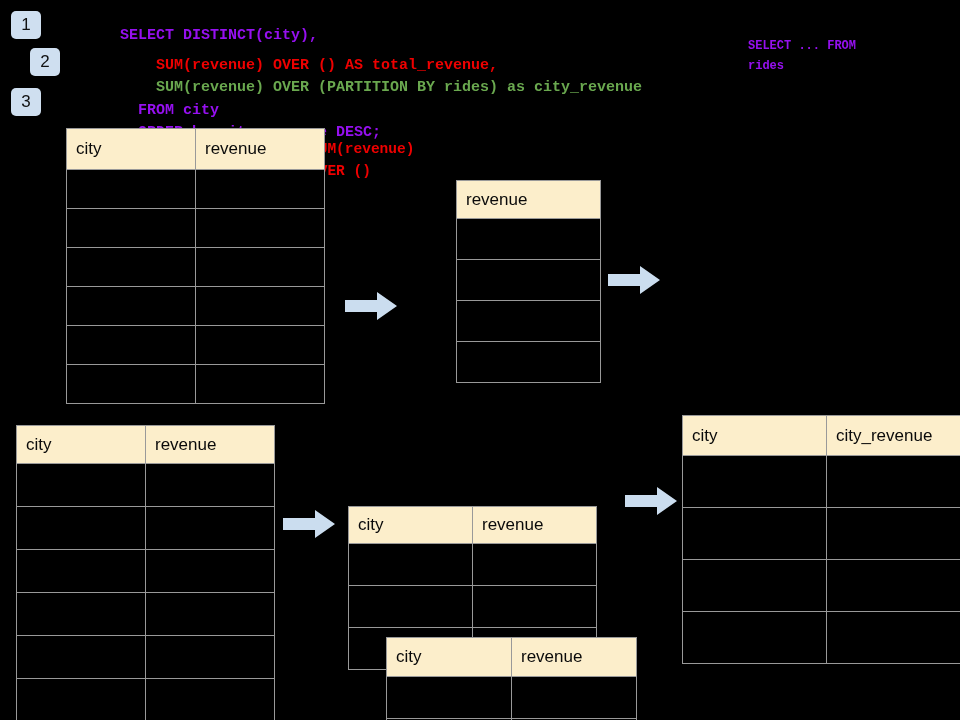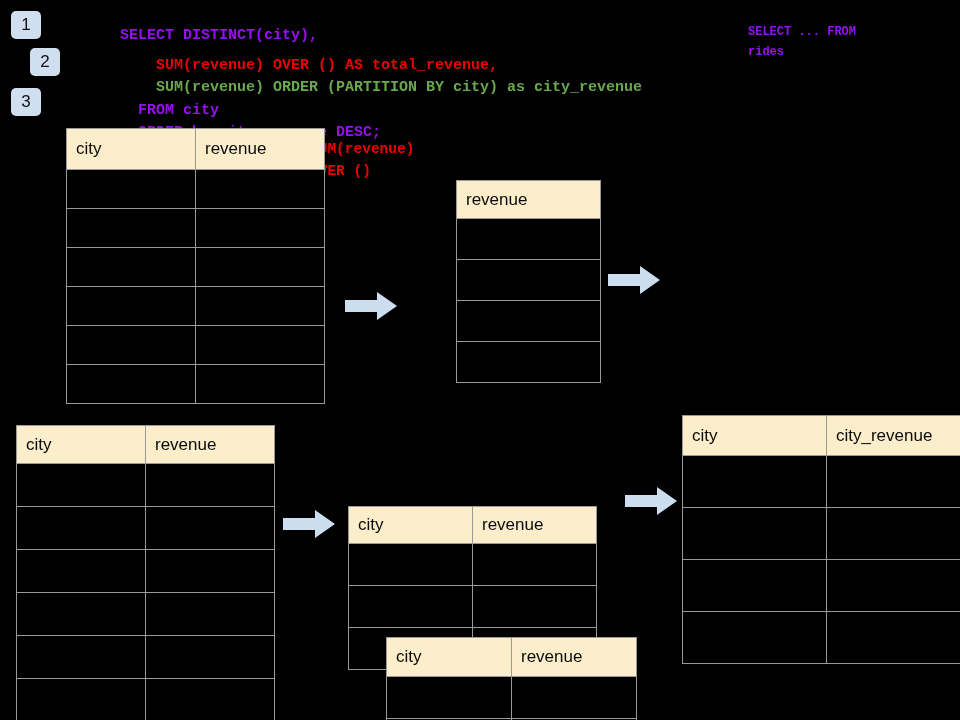--- a/index.html
+++ b/index.html
@@ -42,21 +42,21 @@
     letter-spacing: 0px;
   }
   .code-main { left: 84px; top: 11px; }
   .c-purple { color: #9610f0; }
   .c-red    { color: #ee0000; text-align: right; }
   .c-green  { color: #6aa84f; }
 
   .code-side {
     position: absolute;
     left: 748px;
-    top: 22px;
+    top: 36px;
     font-family: "Liberation Mono", monospace;
     font-size: 12px;
     font-weight: bold;
     line-height: 20px;
     white-space: pre;
     color: #9610f0;
   }
 
   
   .annot {
@@ -111,21 +111,21 @@
   <div class="badge" style="left:30px; top:48px;">2</div>
   <div class="badge" style="left:11px; top:88px;">3</div>
 
   <div class="code code-main" style="top:3px;">
     <span class="c-purple">SELECT DISTINCT(city),</span>
   </div>
   <div class="code code-main" style="top:33px;">
     <span class="c-red">    SUM(revenue) OVER () AS total_revenue,</span>
   </div>
   <div class="code code-main" style="top:55px;">
-    <span class="c-green">    SUM(revenue) ORDER (PARTITION BY city) as city_revenue</span>
+    <span class="c-green">    SUM(revenue) OVER (PARTITION BY rides) as city_revenue</span>
   </div>
   <div class="code code-main" style="top:78px;">
     <span class="c-purple">  FROM city</span>
   </div>
   <div class="code code-main" style="top:100px;">
     <span class="c-purple">  ORDER by city_revenue DESC;</span>
   </div>
 
   <div class="code-side">SELECT ... FROM
 rides</div>

